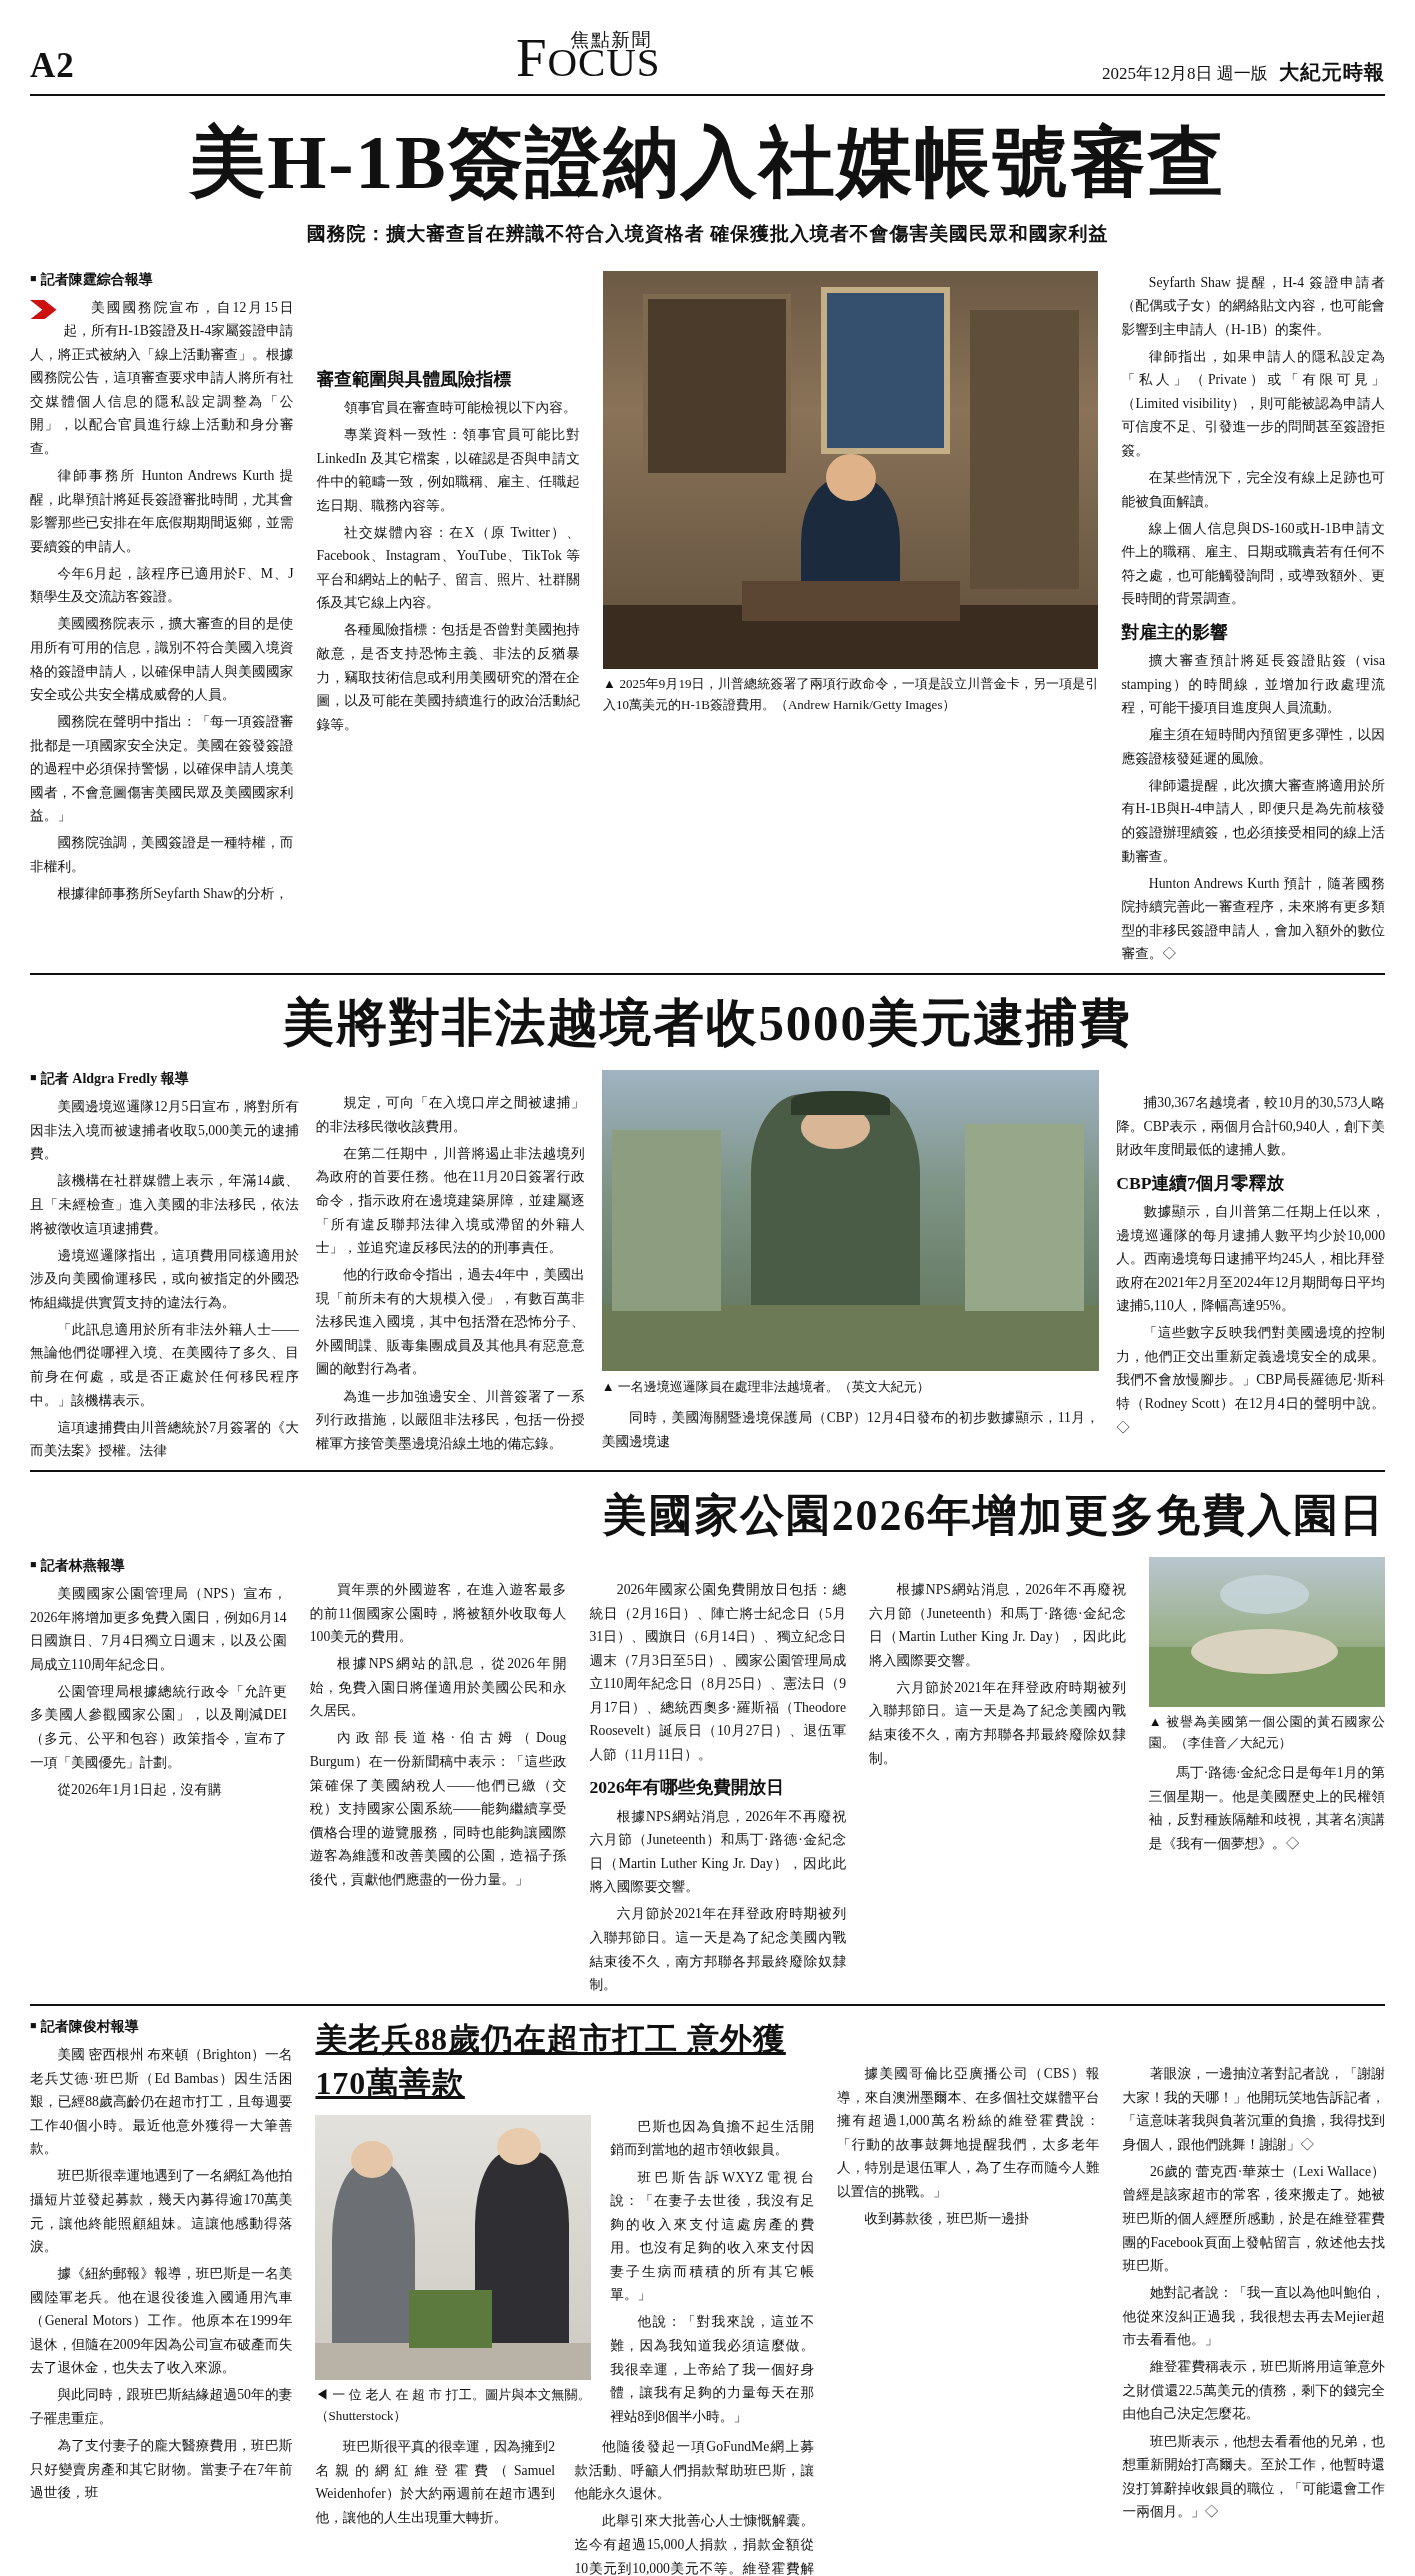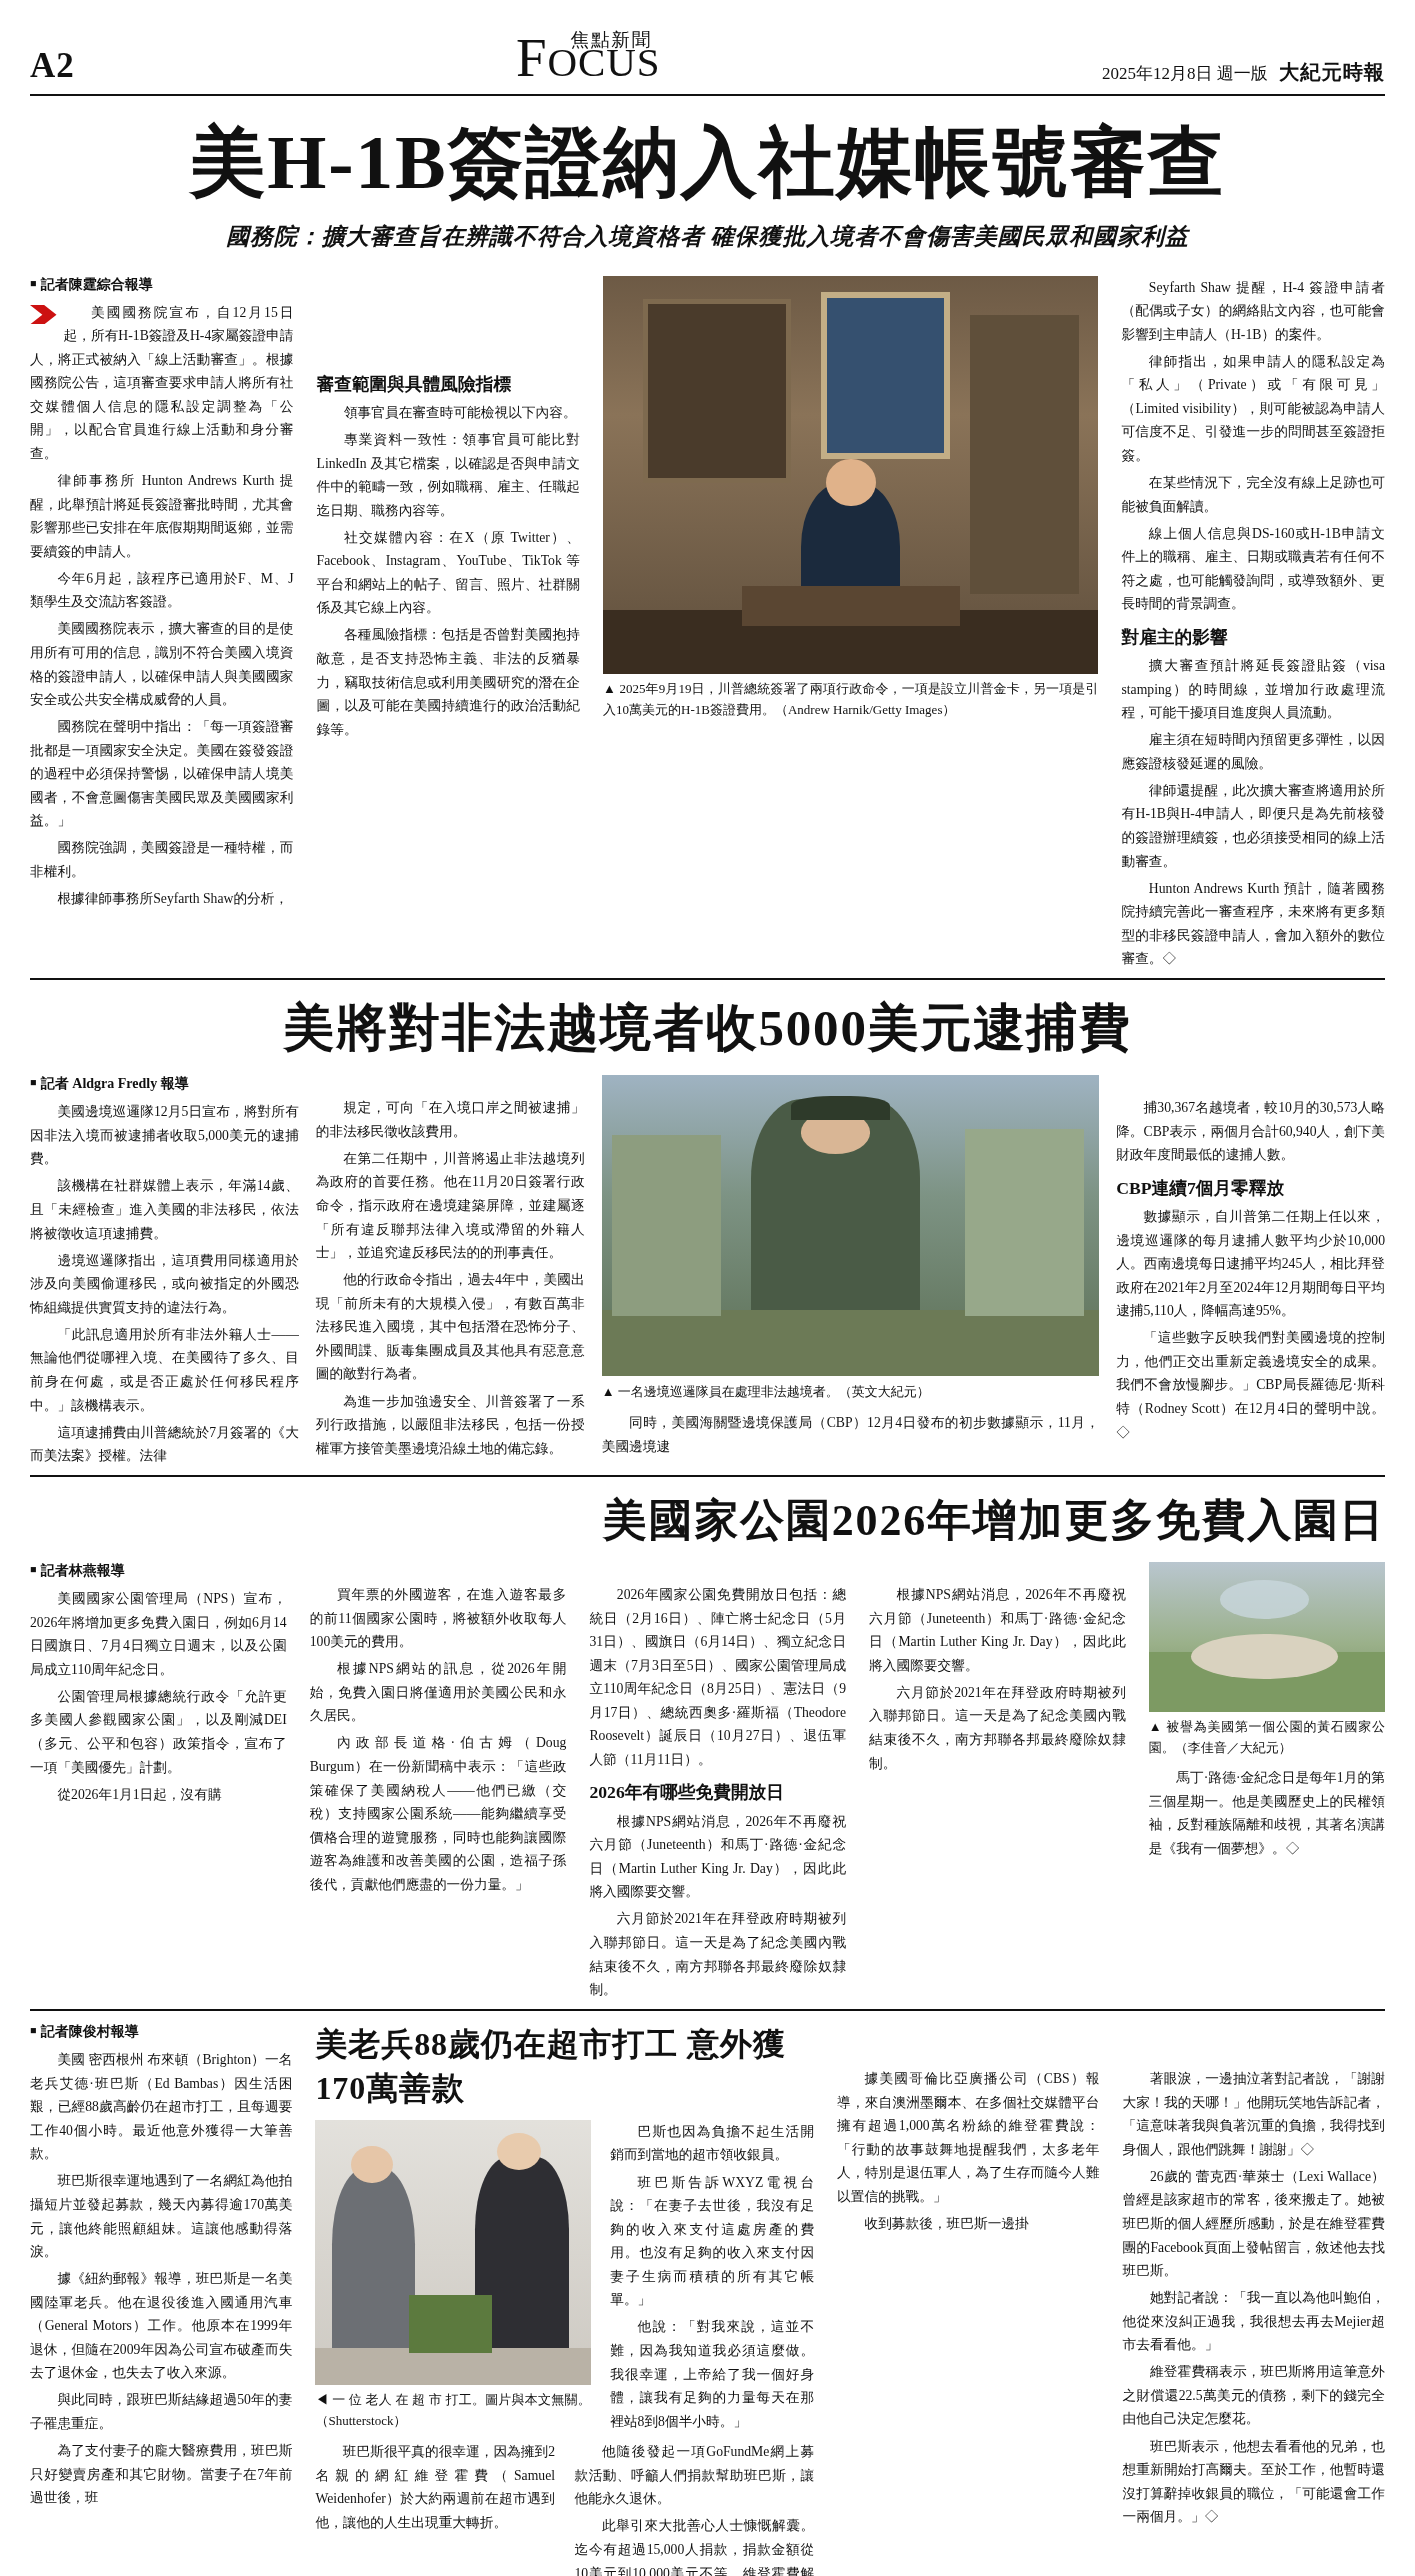--- a/index.html
+++ b/index.html
@@ -21,21 +21,21 @@
   .focus-logo .en .big { font-size:55px; }
   .dateline { font-size:17px; text-align:right; white-space:nowrap; }
   .dateline .paper { font-size:20.3px; font-weight:bold; margin-left:7px; letter-spacing:0.9px; }
   .rule-thick { border-top:2.7px solid #111; margin-top:3.5px; }
 
   
   .headline-1 {
     font-size:76px; font-weight:bold; text-align:center; letter-spacing:1.8px;
     margin:16px 0 5.3px 0; font-family:"Liberation Serif", serif;
   }
-  .subhead-1 { font-size:23px; font-weight:bold; text-align:center; margin-bottom:24px; letter-spacing:0.9px;font-style:italic; }
+  .subhead-1 { font-size:19px; font-weight:bold; text-align:center; margin-bottom:24px; letter-spacing:0.9px; }
 
   
   .byline { font-size:14px; font-weight:bold; margin-bottom:7px; }
   .byline:before { content:"■"; font-size:10.6px; margin-right:4.4px; position:relative; top:-1.8px; }
   p.body { font-size:13.7px; line-height:1.72; margin:0 0 3.5px 0; text-align:justify; text-indent:2em; }
   .caption { font-size:13px; line-height:1.6; margin-top:5.3px; text-align:justify; }
   .subtitle { font-size:17.7px; font-weight:bold; margin:8.8px 0 5.3px 0; }
   .photo { background:#d8d4cc; width:100%; position:relative; overflow:hidden; }
 
   
@@ -45,21 +45,21 @@
   
   .headline-2 { font-size:51px; font-weight:bold; text-align:center; letter-spacing:1.8px; margin:14px 0 12.4px 0; }
   .sec2 { display:grid; grid-template-columns:1fr 1fr 1.85fr 1fr; gap:17px; }
 
   
   .headline-3 { font-size:44px; font-weight:bold; text-align:right; letter-spacing:1.8px; margin:14px 0 12.4px 0; }
   .sec3 { display:grid; grid-template-columns:1fr 1fr 1fr 1fr 0.92fr; gap:23px; }
 
   
   .sec4 { display:grid; grid-template-columns:1fr 1.9fr 1fr 1fr; gap:23px; }
-  .headline-4 { font-size:32px; font-weight:bold; letter-spacing:0.9px; margin:0 0 8.8px 0; }
+  .headline-4 { font-size:32px; font-weight:bold; letter-spacing:0.9px; margin:0 0 8.8px 0;text-decoration:underline; }
 </style>
 </head>
 <body>
 
 <div class="page">
 
   <div class="masthead">
     <div class="pagenum">A2</div>
     <div class="focus-logo">
       <span class="cn">焦點新聞</span>

